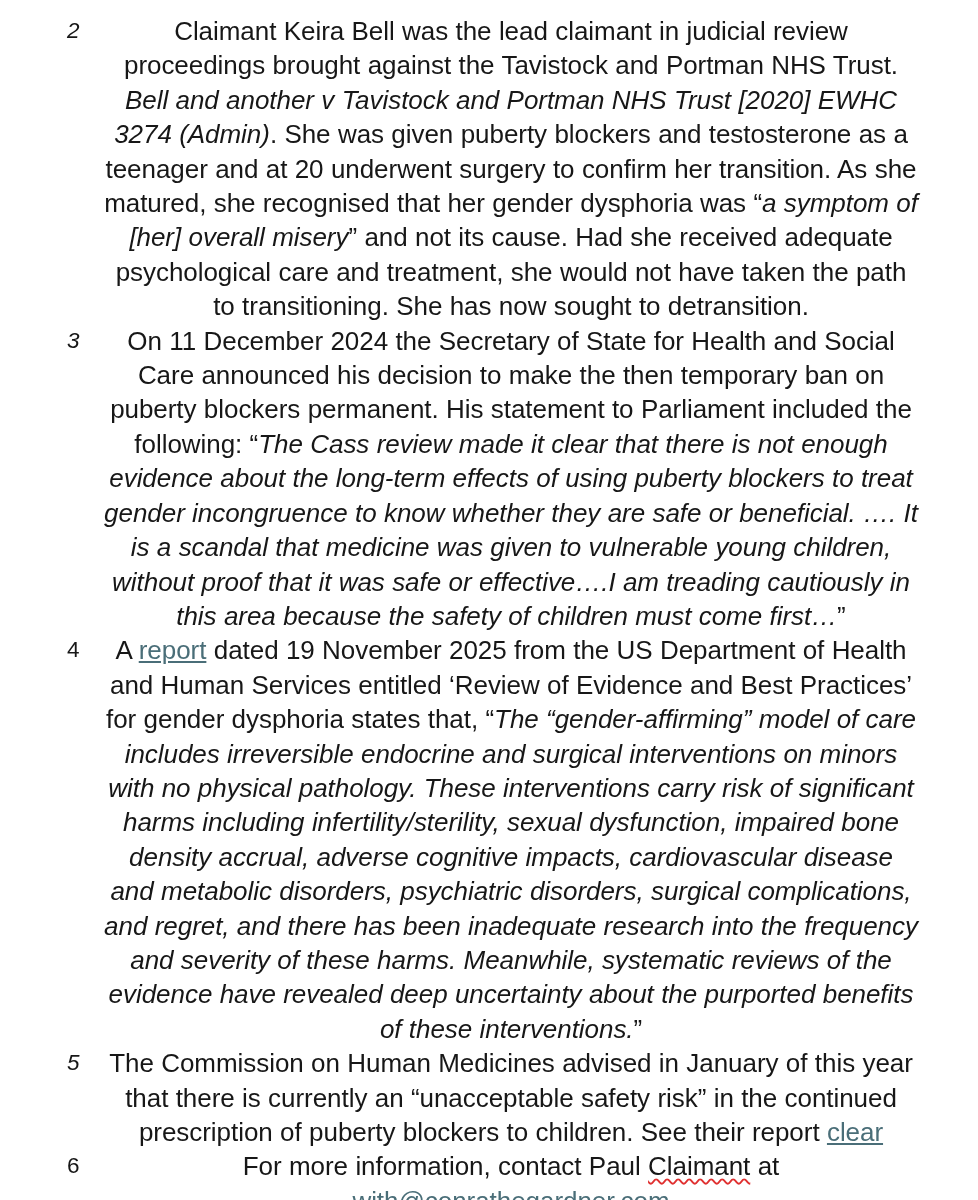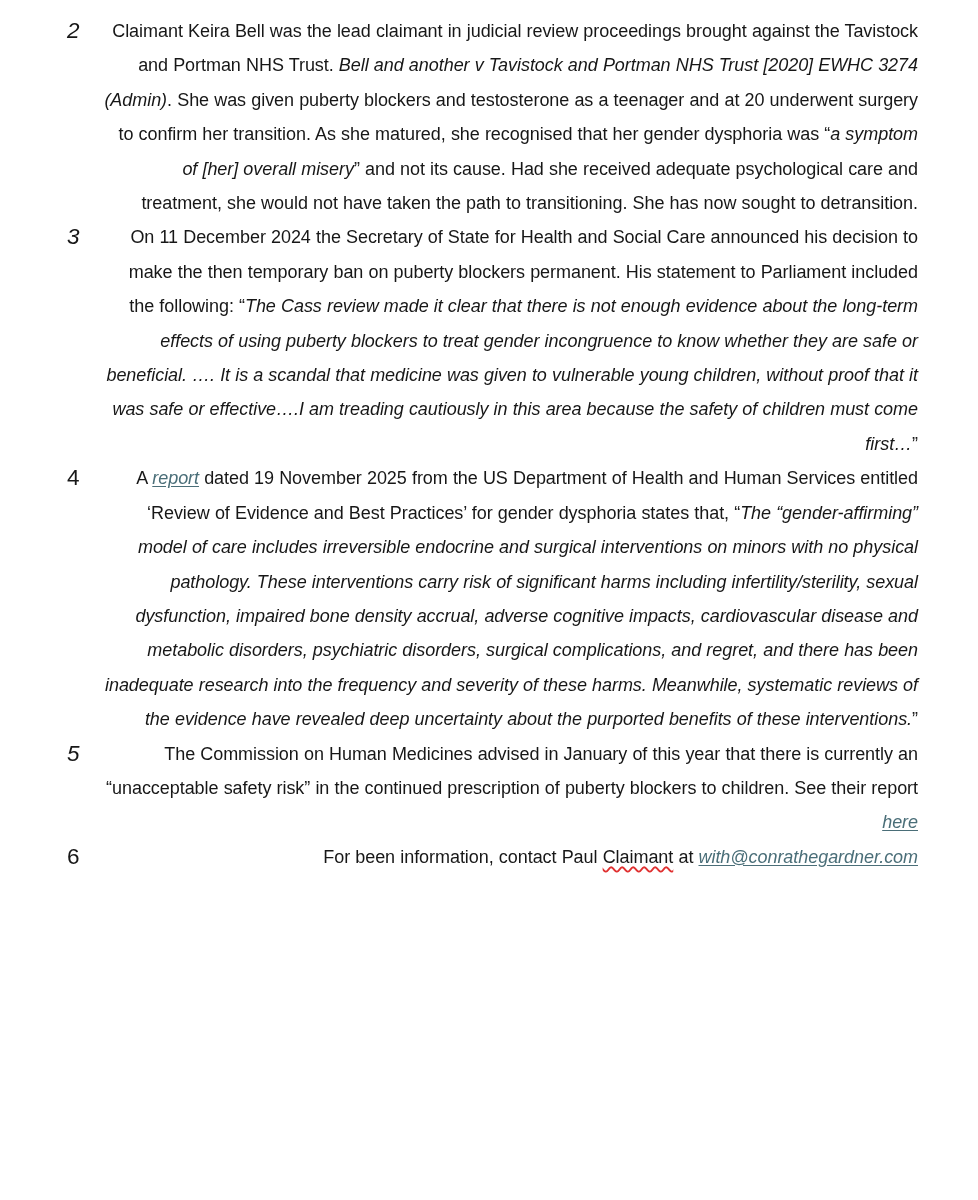--- a/index.html
+++ b/index.html
@@ -49,40 +49,39 @@
     text-align: left;
     font-style: italic;
     letter-spacing: 0.1px;
   }
   .para-number.upright {
     font-style: normal;
   }
 
   .para-text {
     flex: 1 1 auto;
-    font-size: 18px;
+    font-size: 26px;
     line-height: 34.4px;
     color: #171717;
-    text-align: right;
+    text-align: center;
     letter-spacing: -0.05px;
     word-spacing: 0.2px;
   }
 
   .para-text em,
   .para-text .it {
     font-style: italic;
   }
 
   a.doclink {
     color: #4a6e78;
     text-decoration: underline;
     text-decoration-color: #4a6e78;
     text-underline-offset: 2px;
     cursor: pointer;
-    font-style: italic;
   }
 
   .misspelled {
     text-decoration: underline;
     text-decoration-style: wavy;
     text-decoration-color: #e03030;
     text-decoration-thickness: 1.5px;
     text-underline-offset: 3px;
   }
 
@@ -107,20 +106,20 @@
       <div class="para">
         <div class="para-number">3</div>
         <div class="para-text"><span>On 11 December 2024 the Secretary of State for Health and Social Care announced his decision to make the then temporary ban on puberty blockers permanent.  His statement to Parliament included the following: “</span><em class="it">The Cass review made it clear that there is not enough evidence about the long-term effects of using puberty blockers to treat gender incongruence to know whether they are safe or beneficial. …. It is a scandal that medicine was given to vulnerable young children, without proof that it was safe or effective….I am treading cautiously in this area because the safety of children must come first…</em><span>”</span></div>
       </div>
       <div class="para">
         <div class="para-number upright">4</div>
         <div class="para-text"><span>A </span><a class="doclink" href="#">report</a><span> dated 19 November 2025 from the US Department of Health and Human Services entitled ‘Review of Evidence and Best Practices’ for gender dysphoria states that, “</span><em class="it">The “gender-affirming” model of care includes irreversible endocrine and surgical interventions on minors with no physical pathology. These interventions carry risk of significant harms including infertility/sterility, sexual dysfunction, impaired bone density accrual, adverse cognitive impacts, cardiovascular disease and metabolic disorders, psychiatric disorders, surgical complications, and regret, and there has been inadequate research into the frequency and severity of these harms. Meanwhile, systematic reviews of the evidence have revealed deep uncertainty about the purported benefits of these interventions.</em><span>”</span></div>
       </div>
       <div class="para">
         <div class="para-number">5</div>
-        <div class="para-text"><span>The Commission on Human Medicines advised in January of this year that there is currently an “unacceptable safety risk” in the continued prescription of puberty blockers to children.  See their report </span><a class="doclink" href="#">here</a></div>
+        <div class="para-text"><span>The Commission on Human Medicines advised in January of this year that there is currently an “unacceptable safety risk” in the continued prescription of puberty blockers to children.  See their report </span><a class="doclink" href="#">clear</a></div>
       </div>
       <div class="para">
         <div class="para-number upright">6</div>
-        <div class="para-text"><span>For been information, contact Paul </span><span class="misspelled">Claimant</span><span> at </span><a class="doclink" href="#">with@conrathegardner.com</a></div>
+        <div class="para-text"><span>For more information, contact Paul </span><span class="misspelled">Claimant</span><span> at </span><a class="doclink" href="#">with@conrathegardner.com</a></div>
       </div>
     </div>
 </div>
 
 </body></html>

